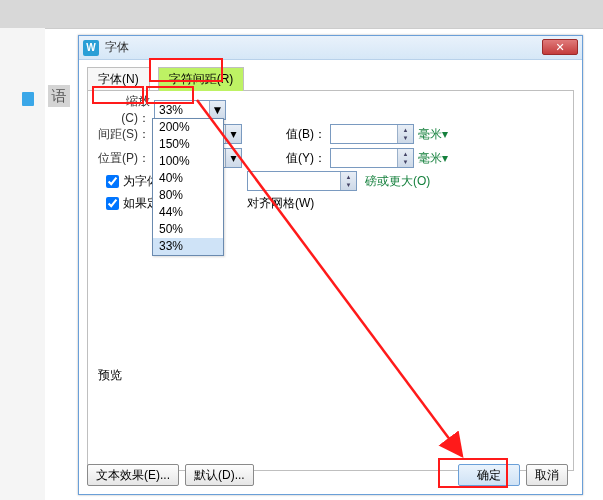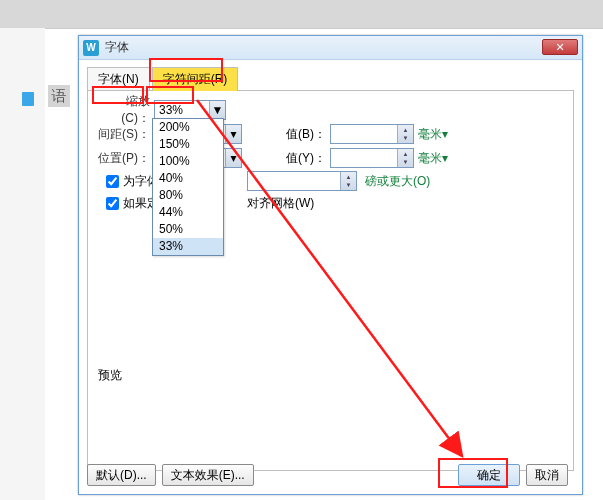--- a/index.html
+++ b/index.html
@@ -84,32 +84,32 @@
     border: 1px solid #9a2a2a;
     border-radius: 2px;
     text-align: center;
     line-height: 14px;
     font-size: 11px;
   }
 
   .tabs {
     display: flex;
     padding: 6px 8px 0 8px;
-    gap: 2px;
+    gap: 8px;
   }
   .tab {
     padding: 3px 10px;
     border: 1px solid #bfbfbf;
     background: #f7f7f7;
     border-bottom: none;
     position: relative;
     top: 1px;
   }
   .tab.active {
-    background: #fde047;
+    background: #bef264;
     z-index: 2;
   }
   .tab-content {
     margin: 0 8px 8px 8px;
     border: 1px solid #bfbfbf;
     height: 381px;
     padding: 8px 10px;
     background: #fff;
     position: relative;
   }
@@ -325,24 +325,24 @@
       <div>44%</div>
       <div>50%</div>
       <div class="sel">33%</div>
     </div>
 
     <span class="preview-label">预览</span>
   </div>
 
   <div class="dlg-buttons">
     <div class="btn">
+        <span>文本效果(E)...</span>
+      </div>
+    <div class="btn">
         <span>默认(D)...</span>
-      </div>
-    <div class="btn">
-        <span>文本效果(E)...</span>
       </div>
     <div class="spacer"></div>
     <div class="btn ok">
         <span>确定</span>
       </div>
     <div class="btn">
         <span>取消</span>
       </div>
   </div>
 </div>

